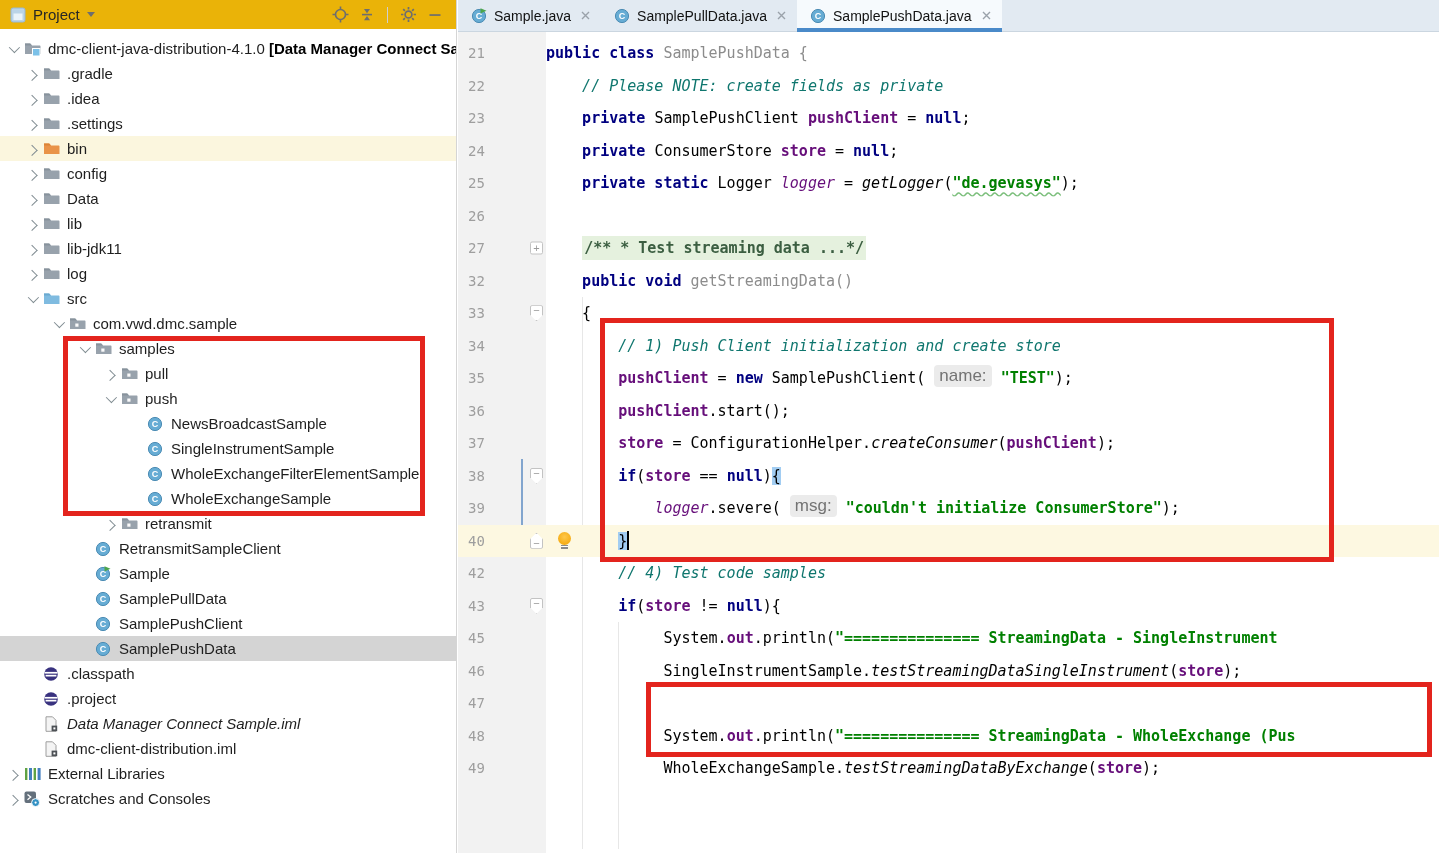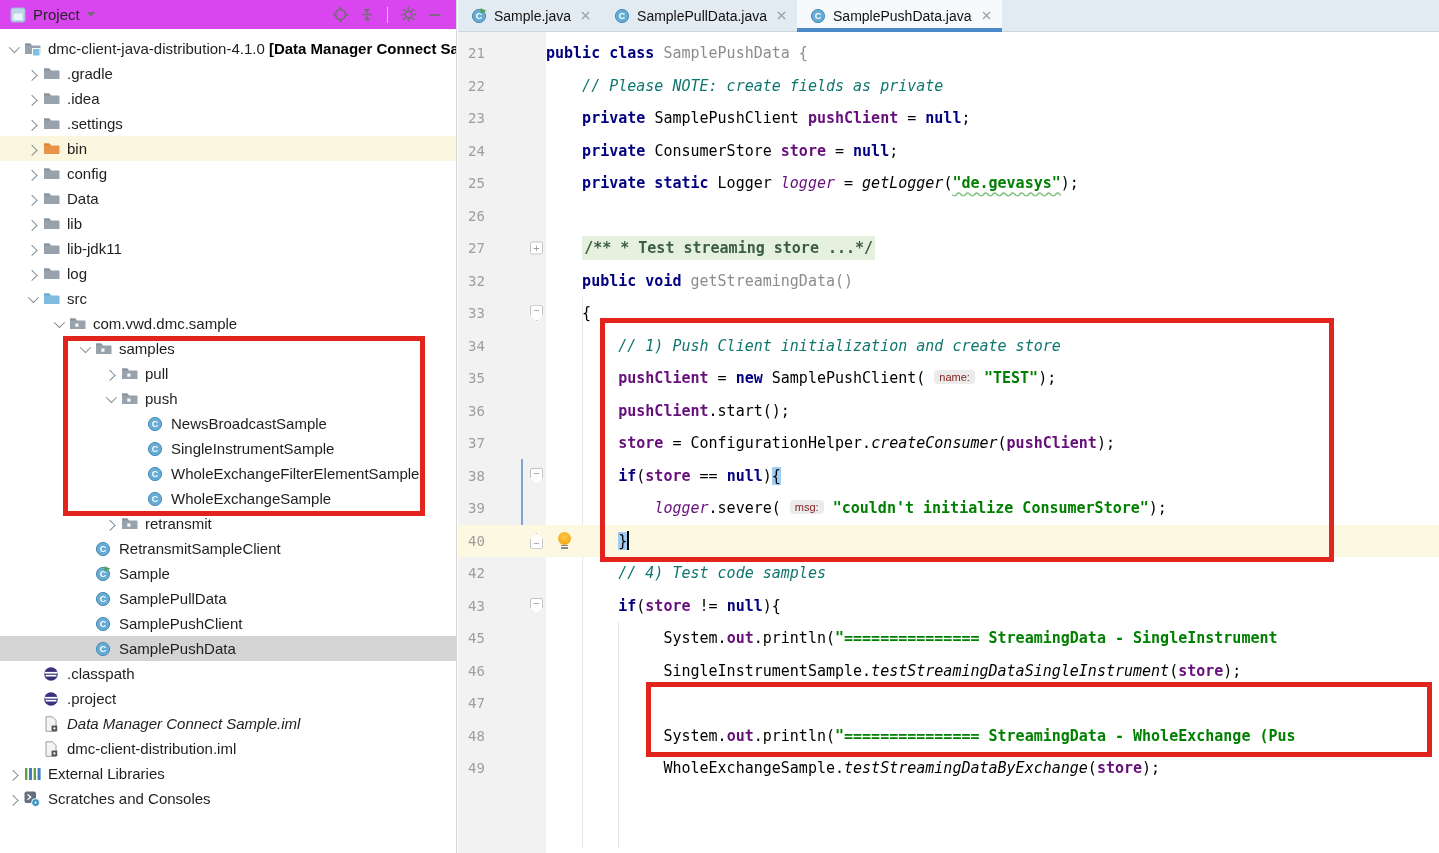--- a/index.html
+++ b/index.html
@@ -3,21 +3,21 @@
 <meta charset="utf-8">
 <style>
   html,body{margin:0;padding:0}
   body{width:1439px;height:853px;overflow:hidden;position:relative;background:#fff;
        font-family:"Liberation Sans",sans-serif;-webkit-font-smoothing:antialiased}
   svg{display:block}
 
   
   .project-panel{position:absolute;left:0;top:0;width:457px;height:853px;background:#fff;
                  border-right:1px solid #D5D5D5;overflow:hidden;box-sizing:border-box}
-  .panel-header{height:29px;display:flex;align-items:center;padding:0 12px 0 10px;background:#d946ef}
+  .panel-header{height:29px;display:flex;align-items:center;padding:0 12px 0 10px;background:#eab308}
   .panel-title{font-size:15px;color:#262626;margin-left:7px}
   .title-caret{width:0;height:0;border-left:4px solid transparent;border-right:4px solid transparent;
                border-top:5px solid #6E6E6E;margin-left:7px}
   .header-actions{margin-left:auto;display:flex;align-items:center;gap:9px}
   .header-actions .hbtn{width:18px;height:18px;display:flex;align-items:center;justify-content:center;cursor:pointer}
   .hdivider{width:1px;height:16px;background:#CFCFCF;margin:0 2px}
 
   .tree{padding-top:7px}
   .trow{height:25px;display:flex;align-items:center;font-size:15px;color:#1E1E1E;white-space:nowrap;cursor:pointer}
   .trow.selected{background:#D4D4D4}
@@ -54,22 +54,22 @@
   .fold.up{height:16px;clip-path:polygon(50% 0,100% 40%,100% 100%,0 100%,0 40%);line-height:19px}
   .ct{font-family:"DejaVu Sans Mono",monospace;font-size:15px;line-height:32.5px;white-space:pre;color:#000;margin:0}
   .seg-kw{color:#000080;font-weight:bold}
   .seg-str{color:#008000;font-weight:bold}
   .sq{text-decoration:underline;text-decoration-style:wavy;text-decoration-color:#7CBF7C;text-underline-offset:3px}
   .seg-cmt{color:#0f766e;font-style:italic}
   .seg-gray{color:#8C8C8C}
   .seg-field{color:#660E7A;font-weight:bold}
   .seg-sfield{color:#660E7A;font-style:italic}
   .seg-smeth{font-style:italic}
-  .pill{display:inline-block;background:#EBEBEB;border-radius:4px;color:#7f1d1d;
-        font-family:"Liberation Sans",sans-serif;font-size:11px;padding:1px 5px;vertical-align:2px;line-height:normal}
+  .pill{display:inline-block;background:#EBEBEB;border-radius:4px;color:#737373;
+        font-family:"Liberation Sans",sans-serif;font-size:17px;padding:1px 5px;vertical-align:2px;line-height:normal}
   .brh{background:#A2CDF2}
   .caret{display:inline-block;width:2px;height:19px;background:#000;vertical-align:-4px}
   .foldtxt{background:#E5F1DE;color:#3B5E41;font-weight:bold;padding:3px 2px}
   .bulb{position:absolute;left:100px;top:7px;width:13px;height:13px;border-radius:50%;
         background:radial-gradient(circle at 50% 38%,#FFC84A,#F2A100)}
   .bulb::after{content:"";position:absolute;left:3px;top:13px;width:7px;height:4px;
         background:repeating-linear-gradient(#8A8A8A 0 1.4px,#fff 1.4px 2.4px)}
 
   .ann{position:absolute;border:5px solid #E3241D;box-sizing:border-box;pointer-events:none;z-index:60}
 </style>
@@ -579,21 +579,21 @@
           <div class="gut">
             <span>26</span>
           </div>
           <pre class="ct"></pre>
         </div>
         <div class="crow">
           <div class="gut">
             <span>27</span>
             <span class="fold plus">+</span>
           </div>
-          <pre class="ct"><span>    </span><span class="foldtxt">/** * Test streaming store ...*/</span></pre>
+          <pre class="ct"><span>    </span><span class="foldtxt">/** * Test streaming data ...*/</span></pre>
         </div>
         <div class="crow">
           <div class="gut">
             <span>32</span>
           </div>
           <pre class="ct"><span class="seg-kw">    public void </span><span class="seg-gray">getStreamingData()</span></pre>
         </div>
         <div class="crow">
           <div class="gut">
             <span>33</span>

